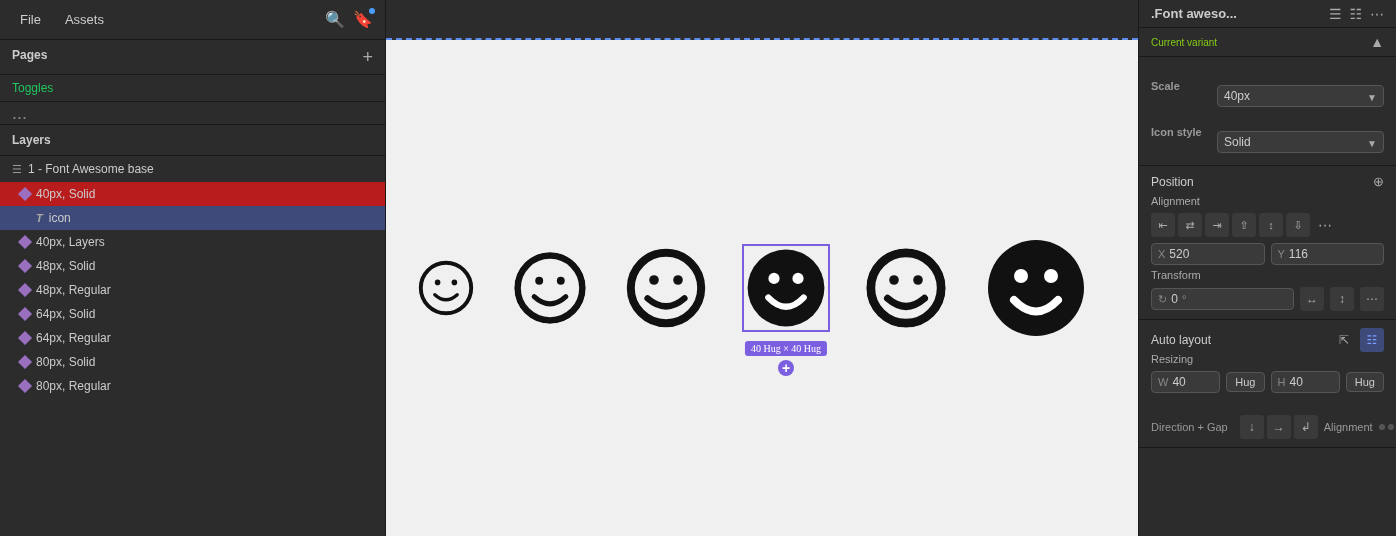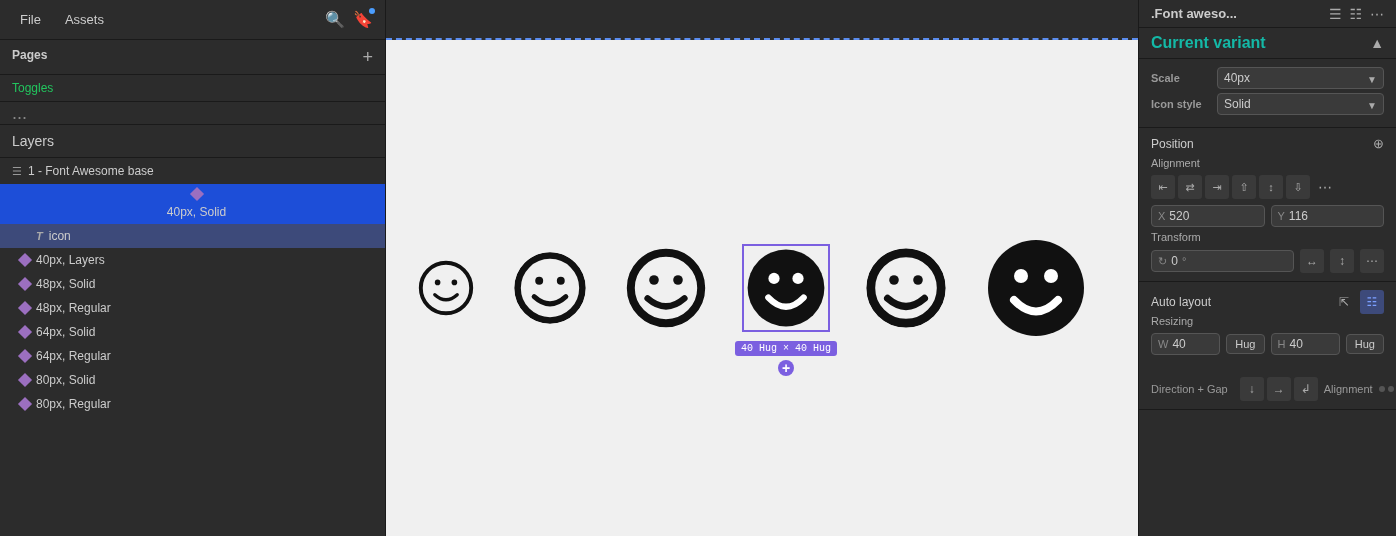--- a/index.html
+++ b/index.html
@@ -74,22 +74,22 @@
       padding: 6px 12px;
       font-size: 12px;
       color: #22c55e;
       cursor: pointer;
       border-bottom: 1px solid #1a1a1a;
     }
 
     
     .layers-header {
       padding: 8px 12px;
-      font-size: 14px;
-      font-weight: 400;
+      font-size: 12px;
+      font-weight: 700;
       color: #ccc;
       border-bottom: 1px solid #1a1a1a;
     }
 
     
     .layers-list { flex: 1; overflow-y: auto; }
     .layer-group {
       display: flex;
       align-items: center;
       gap: 6px;
@@ -103,22 +103,21 @@
     .layer-item {
       display: flex;
       align-items: center;
       gap: 6px;
       padding: 5px 12px 5px 20px;
       font-size: 12px;
       color: #ccc;
       cursor: pointer;
     }
     .layer-item.selected {
-      background: #1d4ed8;
-      flex-direction: column;
+      background: #b91c1c;
     }
     .layer-item.selected-child {
       background: #3d4a7a;
     }
     .layer-diamond {
       width: 10px;
       height: 10px;
       background: #9b6fc0;
       transform: rotate(45deg);
       flex-shrink: 0;
@@ -225,31 +224,32 @@
       background: #3a3a3a;
       border: 1px solid #555;
       border-radius: 4px;
       color: #ccc;
       font-size: 12px;
       padding: 3px 6px;
       display: flex;
       align-items: flex-end;
       justify-content: space-between;
       cursor: pointer;
+      margin-top: 20px;
     }
     .right-select-arrow { color: #aaa; font-size: 10px; }
 
     .current-variant-row {
       display: flex;
       align-items: center;
       justify-content: space-between;
       padding: 6px 12px;
       border-bottom: 1px solid #1a1a1a;
     }
-    .current-variant-label { font-size: 16px; color: #14b8a6; font-weight: 700; }
+    .current-variant-label { font-size: 10px; color: #84cc16; font-weight: 400; }
     .current-variant-icon { font-size: 14px; color: #aaa; }
 
     .align-row {
       display: flex;
       align-items: center;
       gap: 3px;
     }
     .align-btn {
       width: 24px;
       height: 24px;
@@ -538,21 +538,21 @@
     <div class="smiley-container" style="position:relative;">
       <div style="position:absolute; inset:-4px; border:2px solid #7b5fe0; pointer-events:none; z-index:10;"></div>
       <div class="smiley-face" style="width:80px;height:80px;">
         <svg viewBox="0 0 100 100" xmlns="http://www.w3.org/2000/svg">
           <circle cx="50" cy="50" r="48" fill="#111"></circle>
           <circle cx="35" cy="38" r="7" fill="white"></circle>
           <circle cx="65" cy="38" r="7" fill="white"></circle>
           <path d="M28 62 Q50 85 72 62" fill="none" stroke="white" stroke-width="8" stroke-linecap="round"></path>
         </svg>
       </div>
-      <div style="position:absolute; bottom:-28px; left:50%; transform:translateX(-50%); background:#7b5fe0; color:white; font-size:10px; padding:2px 6px; border-radius:3px; white-space:nowrap; font-family:Liberation Mono, monospace;">40 Hug × 40 Hug</div>
+      <div style="position:absolute; bottom:-28px; left:50%; transform:translateX(-50%); background:#7b5fe0; color:white; font-size:10px; padding:2px 6px; border-radius:3px; white-space:nowrap; font-family:Liberation Serif, serif;">40 Hug × 40 Hug</div>
       <div style="position:absolute; bottom:-48px; left:50%; transform:translateX(-50%); width:16px; height:16px; background:#7b5fe0; border-radius:50%; display:flex; align-items:center; justify-content:center; color:white; font-size:14px; font-weight:bold;">+</div>
     </div>
 
     <div class="smiley-container">
       <div class="smiley-face" style="width:80px;height:80px;">
         <svg viewBox="0 0 100 100" xmlns="http://www.w3.org/2000/svg">
           <circle cx="50" cy="50" r="44" fill="none" stroke="#111" stroke-width="11"></circle>
           <circle cx="35" cy="40" r="6" fill="#111"></circle>
           <circle cx="65" cy="40" r="6" fill="#111"></circle>
           <path d="M27 63 Q50 83 73 63" fill="none" stroke="#111" stroke-width="9" stroke-linecap="round"></path>

